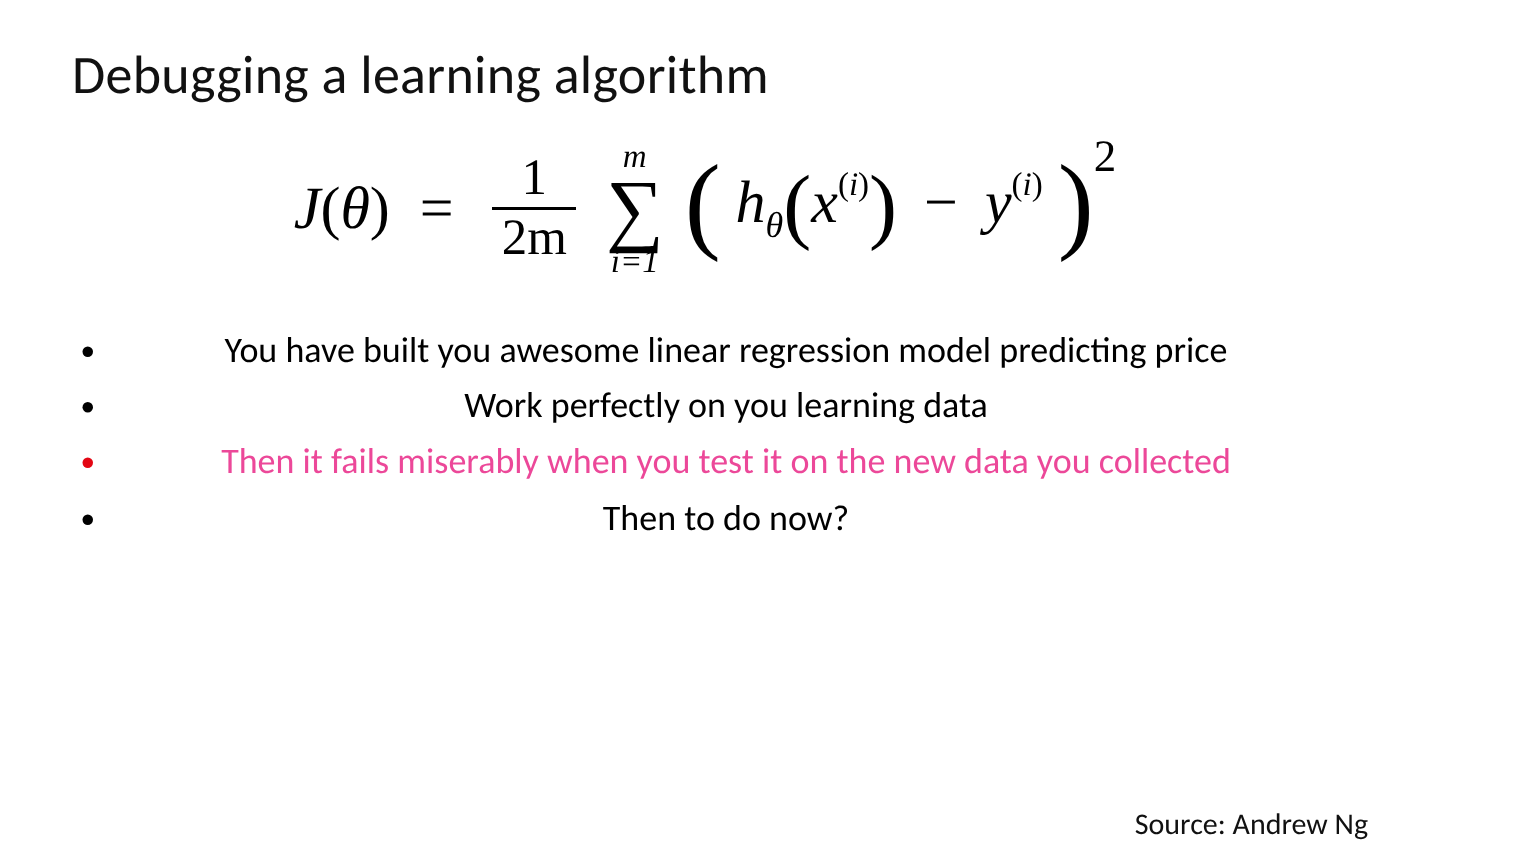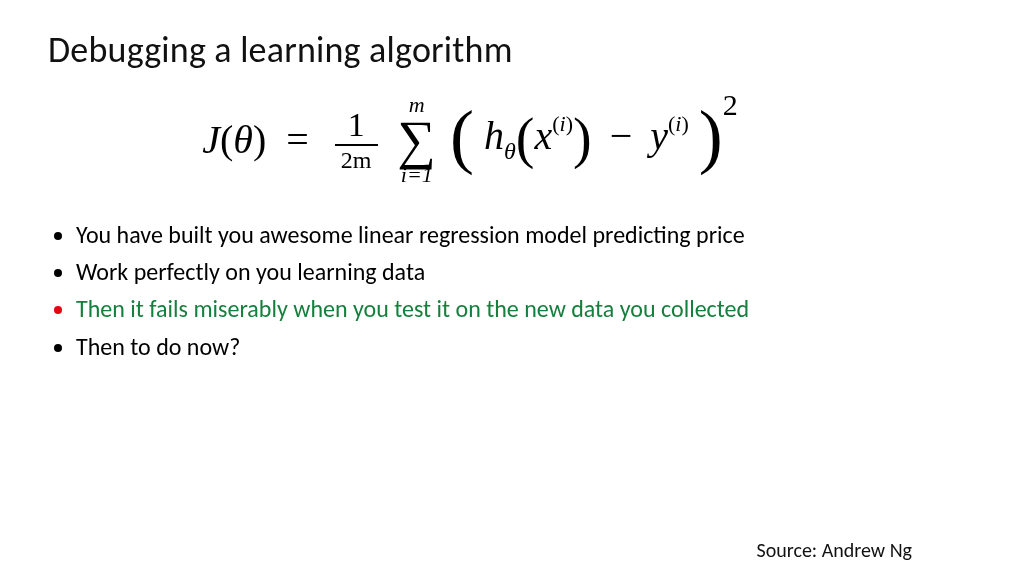--- a/index.html
+++ b/index.html
@@ -5,32 +5,32 @@
     * { margin: 0; padding: 0; box-sizing: border-box; }
     html, body { width: 1024px; height: 576px; background: #fff; font-family: Calibri, 'Segoe UI', Arial, sans-serif; color: #000; overflow: hidden; }
     .slide { width: 940px; height: 576px; position: relative; padding: 28px 48px 24px 48px; }
     .title { font-size: 36px; font-weight: 400; color: #111; margin-bottom: 18px; letter-spacing: 0.2px; }
     .formula-row { width: 100%; text-align: center; margin: 10px 0 30px 0; }
     .formula { display: inline-block; font-family: 'Cambria Math', 'Times New Roman', serif; font-style: italic; font-size: 40px; line-height: 1; white-space: nowrap; }
     .roman { font-style: normal; }
     .formula .seg { display: inline-block; vertical-align: middle; }
     .frac { display: inline-block; vertical-align: middle; text-align: center; margin: 0 6px; }
     .frac .num { display: block; padding: 0 6px 2px 6px; border-bottom: 2px solid #000; font-size: 34px; }
-    .frac .den { display: block; padding: 2px 6px 0 6px; font-size: 24px; text-align: center; }
+    .frac .den { display: block; padding: 2px 6px 0 6px; font-size: 34px; text-align: center; }
     .bigop { display: inline-block; vertical-align: middle; text-align: center; margin: 0 4px; }
     .bigop .sup { display: block; font-size: 22px; line-height: 1; }
     .bigop .sigma { display: block; font-size: 54px; line-height: 0.9; font-style: normal; }
     .bigop .sub { display: block; font-size: 22px; line-height: 1; }
     .paren { display: inline-block; vertical-align: middle; font-size: 72px; font-style: normal; font-family: 'Cambria Math','Times New Roman',serif; position: relative; top: -4px; }
     .sub1 { font-size: 24px; vertical-align: -10px; }
     .supix { font-size: 22px; vertical-align: 18px; }
     .pow2 { font-size: 30px; vertical-align: 34px; font-style: normal; }
     .bullets { margin-top: 8px; padding-left: 28px; }
-    .bullets li { font-size: 24px; line-height: 1.55; list-style: disc; color: #000; }
-    .bullets li.red { color: #15803d; }
+    .bullets li { font-size: 24px; line-height: 1.55; list-style: disc; color: #000; text-align: center; }
+    .bullets li.red { color: #ec4899; }
     .bullets li.red::marker { color: #e30613; }
     .source { position: absolute; right: 28px; bottom: 14px; font-size: 20px; color: #111; }
   </style>
 </head>
 <body>
 
 <div class="slide">
 
   <h1 class="title">Debugging a learning algorithm</h1>
 

